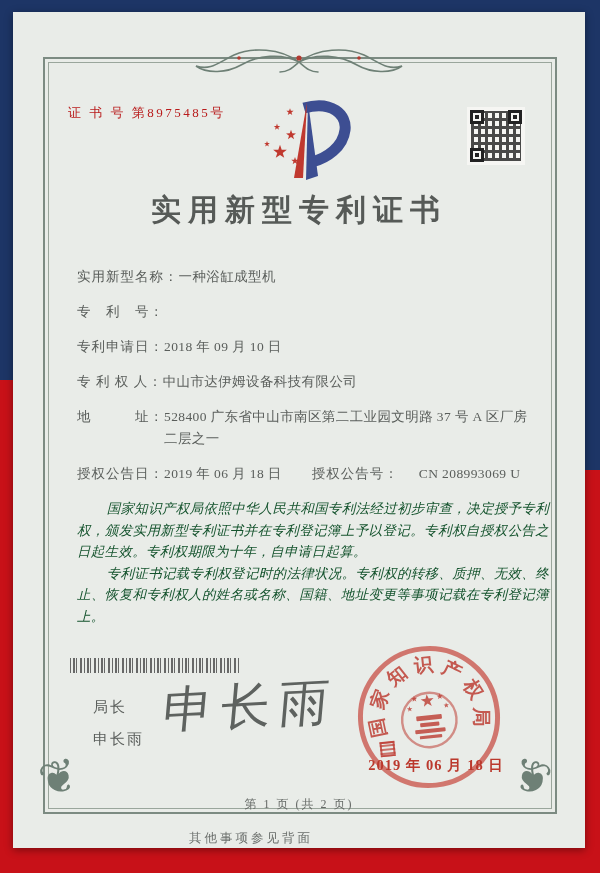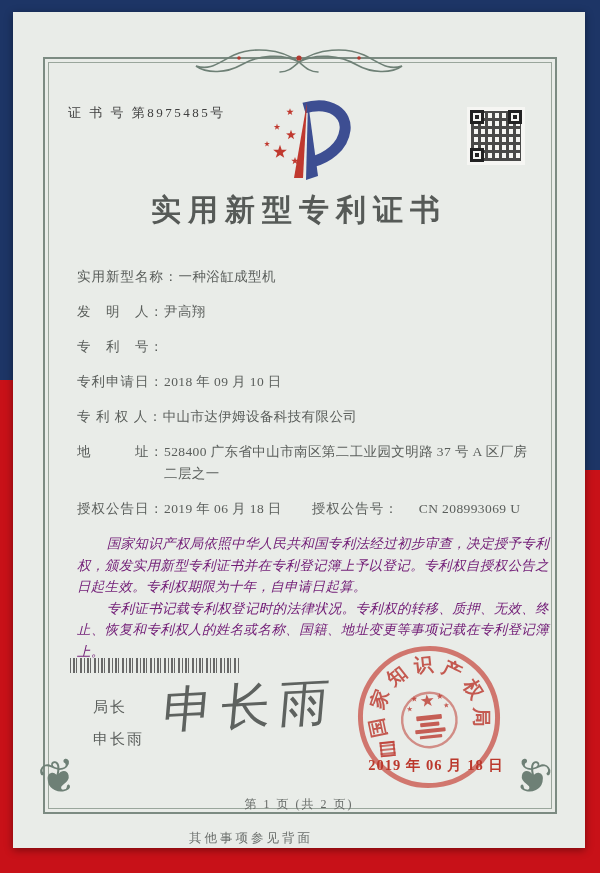--- a/index.html
+++ b/index.html
@@ -28,21 +28,21 @@
     content:""; position:absolute; inset:3px; border:1px solid #9aa69c;
   }
 
   .ornament-top { position:absolute; left:50%; top:33px; transform:translateX(-50%); }
   .corner-flourish { position:absolute; font-family:"DejaVu Sans",sans-serif; color:#6e8076; font-size:46px; line-height:1; }
   .cf-left  { left:26px; top:742px; transform:rotate(-14deg); }
   .cf-right { left:500px; top:742px; transform:scaleX(-1) rotate(-14deg); }
 
   .cert-no {
     position:absolute; left:55px; top:92px;
-    font-size:13px; letter-spacing:2.5px; color:#404040;
+    font-size:13px; letter-spacing:2.5px; color:#b91c1c;
   }
 
   .logo { position:absolute; left:243px; top:88px; width:96px; height:84px; }
   .qr {
     position:absolute; left:454px; top:95px; width:58px; height:58px;
     background:#f6f6f3; padding:4px;
   }
   .qr-pattern {
     position:absolute; inset:4px;
     background-image:
@@ -60,21 +60,21 @@
   }
 
   .content { position:absolute; left:64px; top:254px; width:472px; }
   .field-row { display:flex; margin-bottom:13px; font-size:13.5px; color:#5a5e5b; line-height:22px; }
   .field-label { flex:0 0 auto; letter-spacing:1px; white-space:nowrap; }
   .field-value { flex:1; white-space:pre-line; letter-spacing:.4px; }
   .pair2 { margin-left:30px; display:flex;gap:20px; }
 
   .paragraphs { margin-top:10px; }
   .para {
-    font-size:13.5px; font-style:italic; line-height:1.6; color:#701a75;
+    font-size:13.5px; font-style:italic; line-height:1.6; color:#14532d;
     text-indent:2.2em; letter-spacing:.3px; text-align:justify;
   }
 
   .barcode {
     position:absolute; left:57px; top:646px; width:170px; height:15px;
     background:repeating-linear-gradient(90deg,#474747 0 1px,transparent 1px 3px,#474747 3px 5px,transparent 5px 6px,#474747 6px 7px,transparent 7px 10px,#474747 10px 12px,transparent 12px 14px);
     opacity:.8;
   }
 
   .sig-block { position:absolute; left:70px; top:686px; font-size:15px; color:#5a5e5b; letter-spacing:2px; }
@@ -177,24 +177,20 @@
       <div class="f f-tr"></div>
       <div class="f f-bl"></div>
     </div>
 
     <div class="title">实用新型专利证书</div>
 
     <div class="content">
       <div class="field-row">
         <span class="field-label">实用新型名称：</span>
         <span class="field-value">一种浴缸成型机</span>
-      </div>
-      <div class="field-row">
-        <span class="field-label">发　明　人：</span>
-        <span class="field-value">尹高翔</span>
       </div>
       <div class="field-row">
         <span class="field-label">专　利　号：</span>
       </div>
       <div class="field-row">
         <span class="field-label">专利申请日：</span>
         <span class="field-value">2018 年 09 月 10 日</span>
       </div>
       <div class="field-row">
         <span class="field-label">专 利 权 人：</span>

